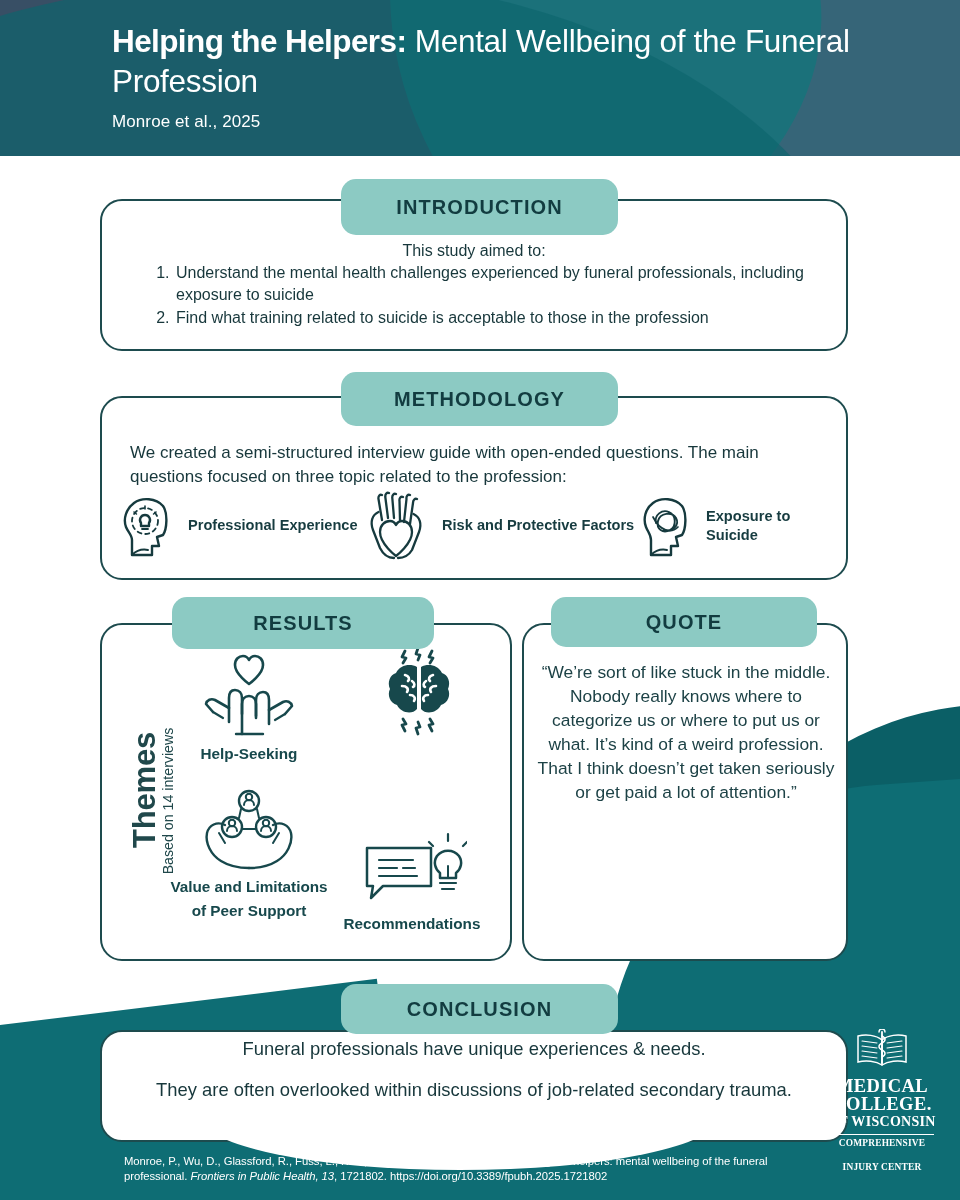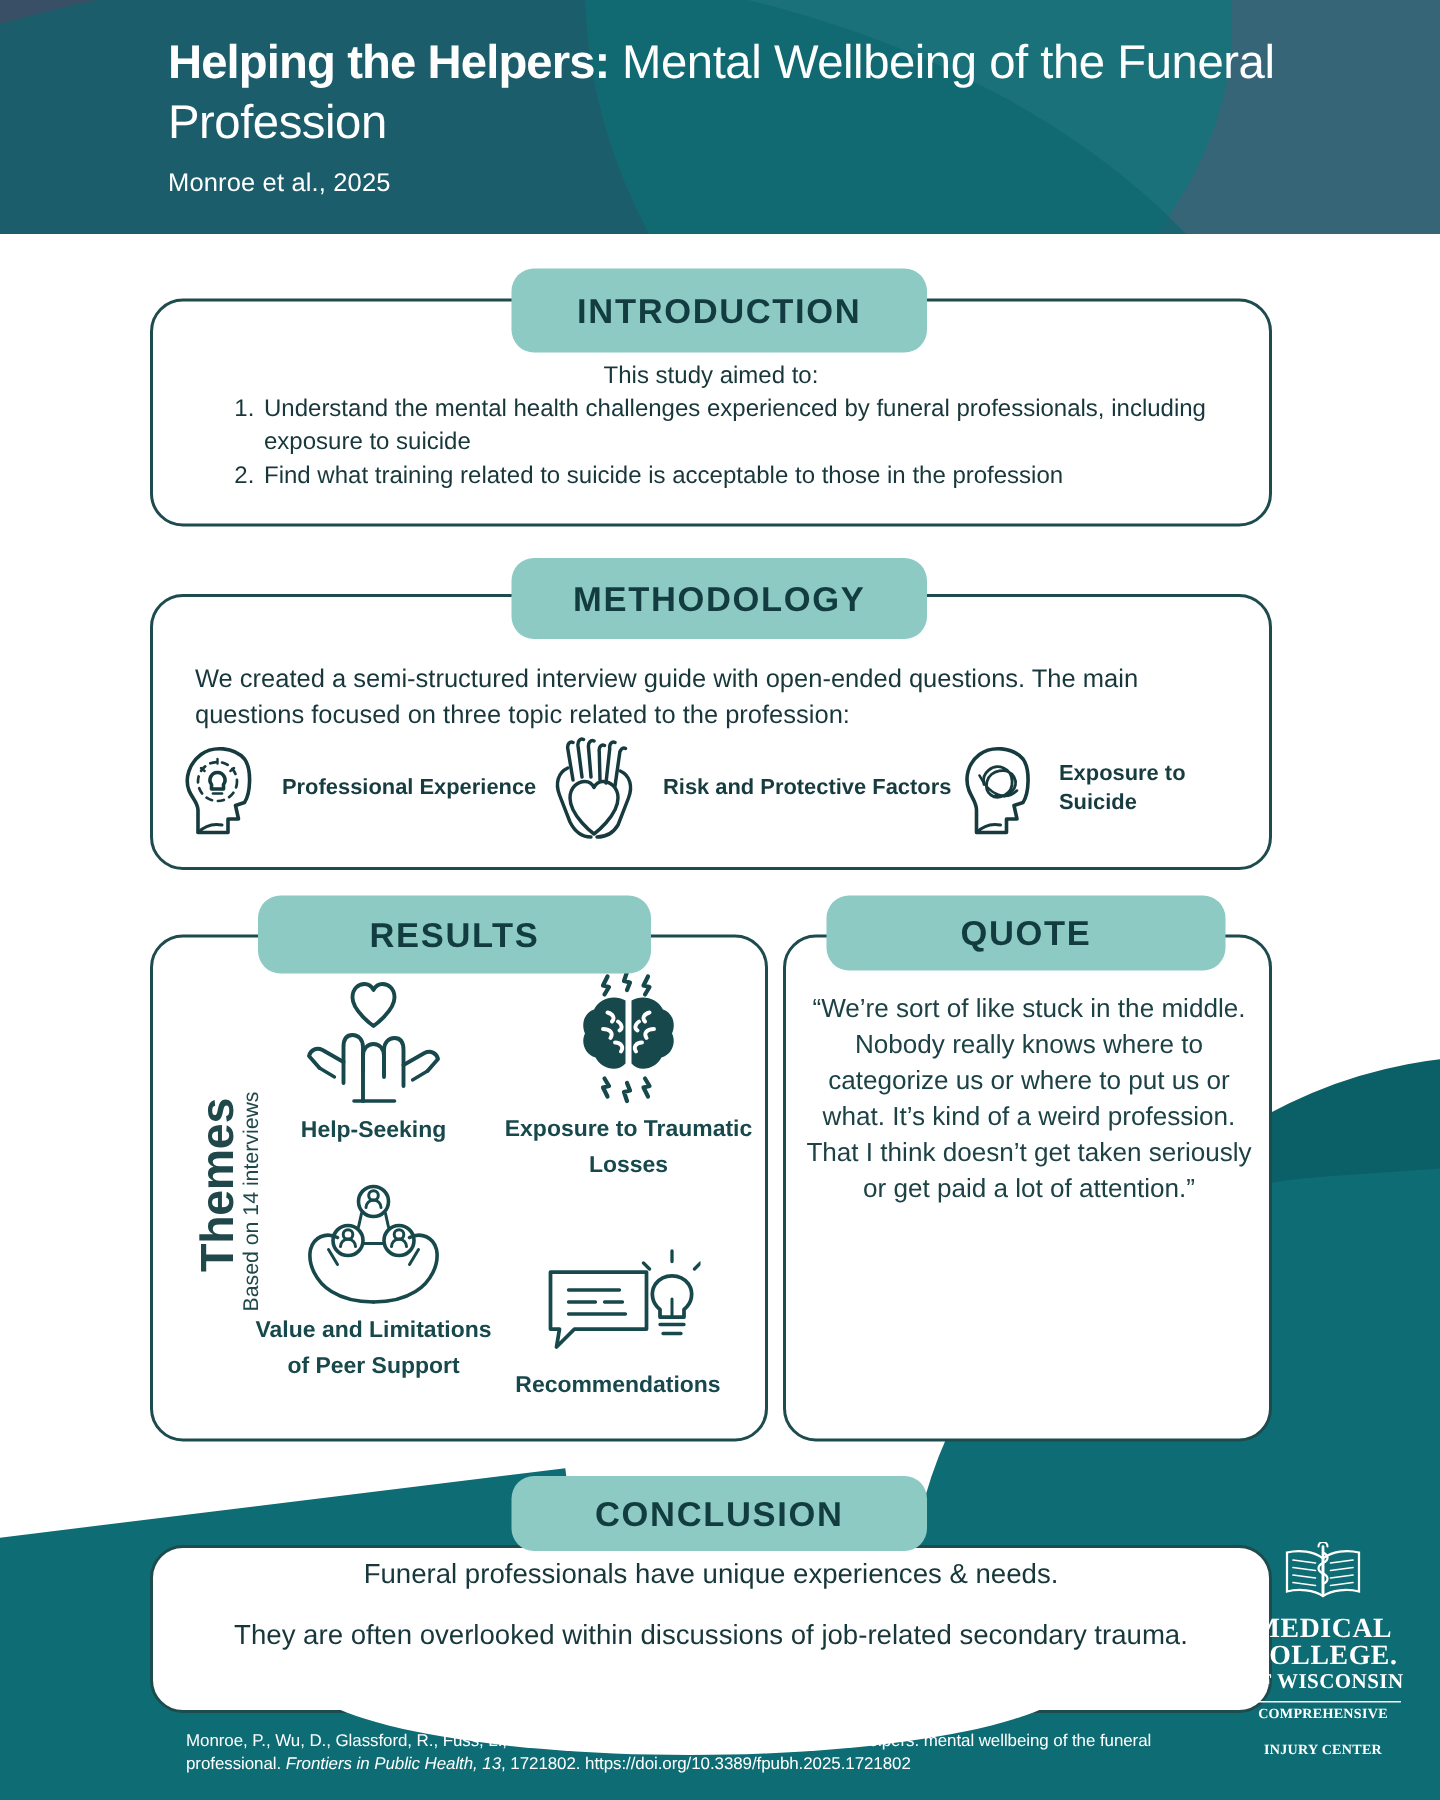--- a/index.html
+++ b/index.html
@@ -153,21 +153,21 @@
   }
   .pill {
     position: absolute;
     background: #8ccac3;
     border-radius: 15px;
     display: flex;
     align-items: center;
     justify-content: center;
     color: #123c40;
     font-weight: 800;
-    font-size: 23px;
+    font-size: 20px;
     letter-spacing: 1.1px;
     z-index: 4;
   }
 
   .body-text {
     color: #17373b;
     font-size: 17px;
     line-height: 1.42;
   }
 
@@ -385,21 +385,20 @@
     <span>
       <svg class="ico" style="margin:0 auto" width="94" height="92" viewBox="0 0 94 92" fill="none" stroke="#17484c" stroke-width="2.4" stroke-linecap="round" stroke-linejoin="round">
         <path d="M45 22 C38 18 28 20 24 28 C18 30 15 37 18 44 C15 50 18 58 25 60 C29 68 40 70 45 64 Z" fill="#17484c" stroke="none"></path>
         <path d="M49 22 C56 18 66 20 70 28 C76 30 79 37 76 44 C79 50 76 58 69 60 C65 68 54 70 49 64 Z" fill="#17484c" stroke="none"></path>
         <path d="M33 30 c4 1 5 4 3 6 M30 41 c5 0 7 3 5 6 M38 50 c4 0 6 3 4 6 M40 36 c3 2 3 5 1 6" stroke="#ffffff" stroke-width="2.6"></path>
         <path d="M61 30 c-4 1 -5 4 -3 6 M64 41 c-5 0 -7 3 -5 6 M56 50 c-4 0 -6 3 -4 6 M54 36 c-3 2 -3 5 -1 6" stroke="#ffffff" stroke-width="2.6"></path>
         <path d="M33 6 l-3 6 l4 1 l-3 5 M46 3 l-2 6 l4 1 l-2 5 M60 6 l-3 6 l4 1 l-3 5" stroke-width="2.8"></path>
         <path d="M33 86 l-3 -6 l4 -1 l-3 -5 M46 89 l-2 -6 l4 -1 l-2 -5 M60 86 l-3 -6 l4 -1 l-3 -5" stroke-width="2.8"></path>
       </svg>
     </span>
-    <div class="theme-label">Exposure to Traumatic Losses</div>
   </div>
 
   <div class="theme-cell" id="theme-3">
     <span>
       <svg class="ico" style="margin:0 auto" width="108" height="86" viewBox="0 0 108 86" fill="none" stroke="#17484c" stroke-width="2.4" stroke-linecap="round" stroke-linejoin="round">
         <circle cx="54" cy="16" r="10"></circle>
         <path d="M49 20 a5 5 0 0 1 10 0" stroke-width="2"></path>
         <circle cx="54" cy="12" r="3.2" stroke-width="2"></circle>
         <circle cx="37" cy="42" r="10"></circle>
         <path d="M32 46 a5 5 0 0 1 10 0" stroke-width="2"></path>

